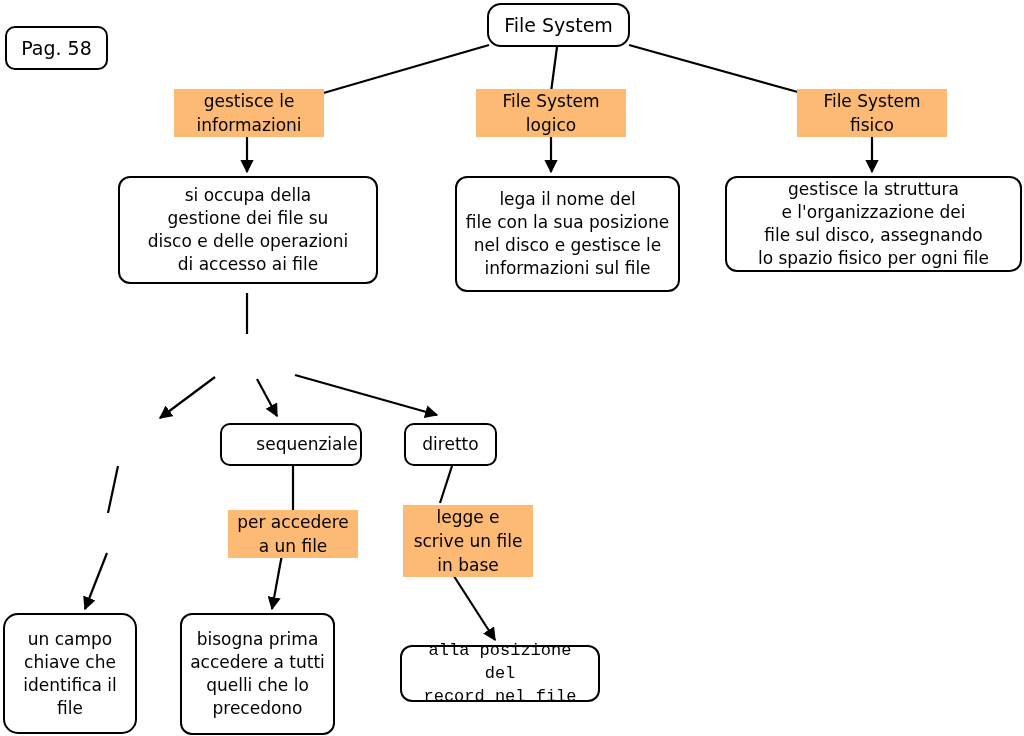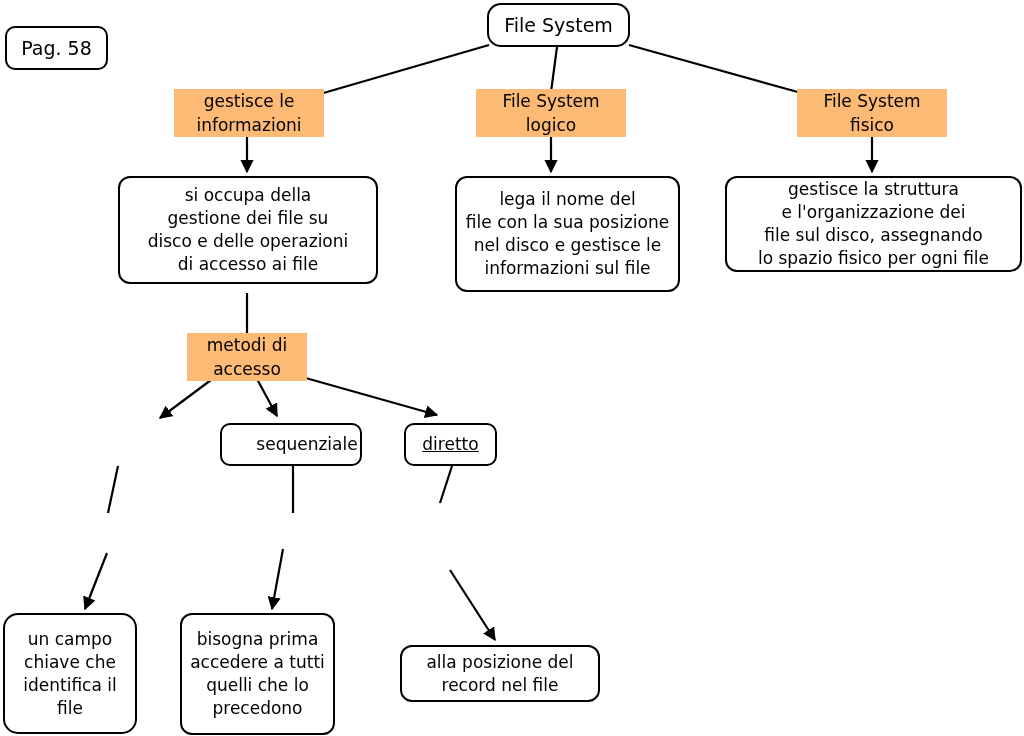--- a/index.html
+++ b/index.html
@@ -115,43 +115,46 @@
 informazioni sul file</div>
 
   <div class="node" style="left:725px; top:176px; width:297px; height:96px;">gestisce la struttura
 e l'organizzazione dei
 file sul disco, assegnando
 lo spazio fisico per ogni file</div>
 
 
   <div class="node small" style="left:220px; top:423px; width:142px; height:43px;padding-left:40px;">sequenziale</div>
 
-  <div class="node small" style="left:404px; top:423px; width:93px; height:43px;text-decoration:underline;">diretto</div>
+  <div class="node small" style="left:404px; top:423px; width:93px; height:43px;">diretto</div>
 
   <div class="node" style="left:3px; top:613px; width:134px; height:121px;border-radius:15px;">un campo
 chiave che
 identifica il
 file</div>
 
   <div class="node" style="left:180px; top:613px; width:155px; height:122px;">bisogna prima
 accedere a tutti
 quelli che lo
 precedono</div>
 
-  <div class="node" style="left:400px; top:645px; width:200px; height:57px;">alla posizione del
+  <div class="node" style="left:400px; top:645px; width:200px; height:57px;font-family:Liberation Mono, monospace;">alla posizione del
 record nel file</div>
 
   <div class="edge-label" style="left:174px; top:89px; width:150px;">gestisce le
 informazioni</div>
 
   <div class="edge-label" style="left:476px; top:89px; width:150px;">File System
 logico</div>
 
   <div class="edge-label" style="left:797px; top:89px; width:150px;">File System
 fisico</div>
 
-  <div class="edge-label" style="left:187px; top:333px; width:120px;">metodi di
-accesso</div>
 
 
+  <div class="edge-label" style="left:228px; top:510px; width:130px;">per accedere
+a un file</div>
 
+  <div class="edge-label" style="left:403px; top:505px; width:130px;">legge e
+scrive un file
+in base</div>
 
 </div>
 
 </body></html>

